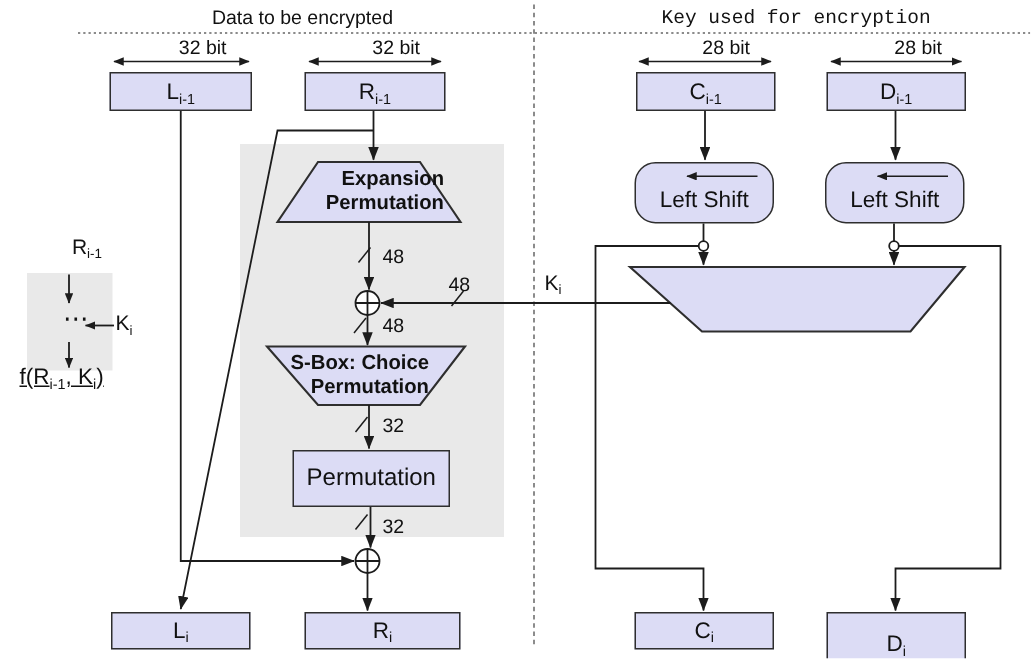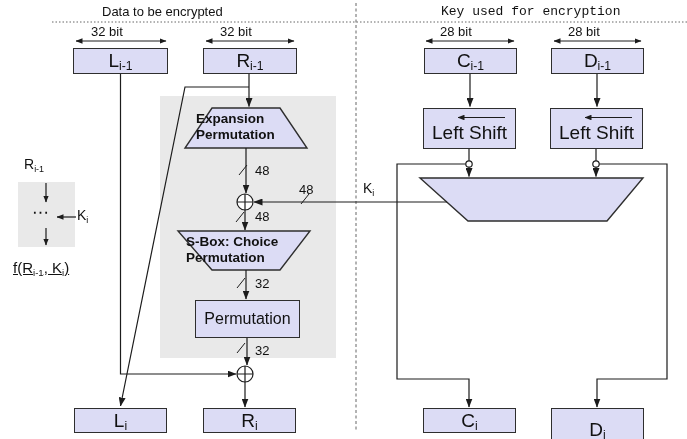--- a/index.html
+++ b/index.html
@@ -13,27 +13,27 @@
     position:relative;width:687px;height:439px;overflow:hidden;background:#fff;
     font-family:"Liberation Sans",sans-serif;color:#111;
   }
   .panel{position:absolute;background:var(--panel-gray);z-index:0;}
   .layer{position:absolute;left:0;top:0;z-index:1;}
   .layer.lines{z-index:3;}
   .box{
     position:absolute;z-index:2;box-sizing:border-box;
     background:var(--box-fill);border:1.4px solid var(--box-border);
     display:flex;align-items:center;justify-content:center;
-    font-size:19px;
+    font-size:15px;
   }
-  .box.tall{padding-top:9px;box-sizing:border-box;}
+  .box.tall{padding-top:9px;box-sizing:border-box;border-radius:14px;}
   .box.perm{font-size:16px;}
   .sub{font-size:0.64em;display:inline-block;transform:translateY(3px);}
   .lbl{position:absolute;z-index:4;font-size:13px;line-height:15px;white-space:nowrap;}
-  .ctr{text-align:left;}
+  .ctr{text-align:right;}
   .two{font-size:13.5px;line-height:16px;font-weight:bold;}
   .f15{font-size:15px;}
   .f14{font-size:14px;}
   .dots{font-size:17px;letter-spacing:1px;line-height:14px;}
   .ln{stroke:var(--line);stroke-width:1.2;fill:none;}
   .thin{stroke-width:1;}
   .shape{fill:var(--box-fill);stroke:var(--box-border);stroke-width:1.4;}
   .node{fill:#ffffff;stroke:var(--line);stroke-width:1.2;}
   .div-dot{stroke:#666;stroke-width:1;fill:none;}
 </style>
@@ -71,21 +71,21 @@
     <span>Left Shift</span>
   </div>
 
   <div class="box perm" style="left:195px;top:300px;width:105px;height:38px;">
     <span>Permutation</span>
   </div>
 
   <div class="box" style="left:74px;top:408px;width:93px;height:25px;">
     <span><span>L</span><span class="sub">i</span></span>
   </div>
-  <div class="box" style="left:203px;top:408px;width:93px;height:25px;">
+  <div class="box" style="left:203px;top:408px;width:104px;height:25px;">
     <span><span>R</span><span class="sub">i</span></span>
   </div>
   <div class="box" style="left:423px;top:408px;width:93px;height:25px;">
     <span><span>C</span><span class="sub">i</span></span>
   </div>
   <div class="box" style="left:551px;top:408px;width:93px;height:43px;">
     <span><span>D</span><span class="sub">i</span></span>
   </div>
 
   <svg class="layer lines" width="687" height="439">
@@ -179,17 +179,17 @@
     <span>K</span><span class="sub">i</span>
   </div>
 
   <div class="lbl ctr f14" style="left:24px;top:157px;width:44px;">
     <span>R</span><span class="sub">i-1</span>
   </div>
   <div class="lbl ctr dots" style="left:32px;top:206px;width:28px;">⋯</div>
   <div class="lbl f14" style="left:77px;top:208px;">
     <span>K</span><span class="sub">i</span>
   </div>
-  <div class="lbl f15" style="left:13px;top:260px;text-decoration:underline;">
+  <div class="lbl f15" style="left:13px;top:244px;text-decoration:underline;">
     <span>f(R</span><span class="sub">i-1</span><span>, K</span><span class="sub">i</span><span>)</span>
   </div>
 
 </div>
 
 </body></html>

